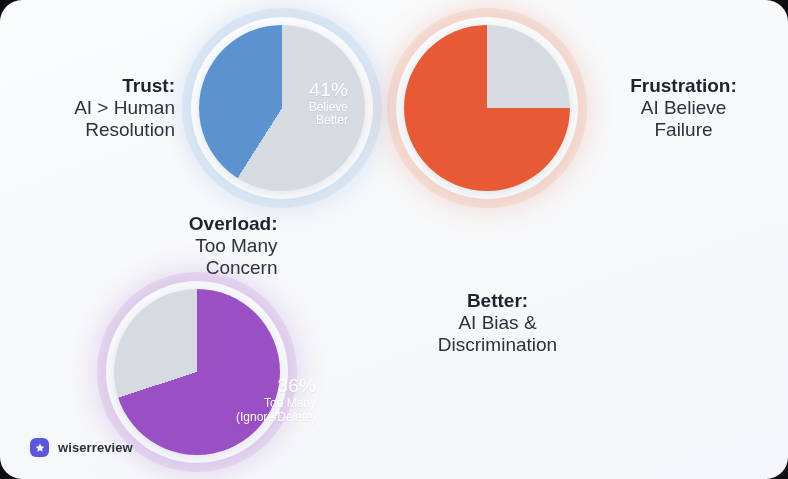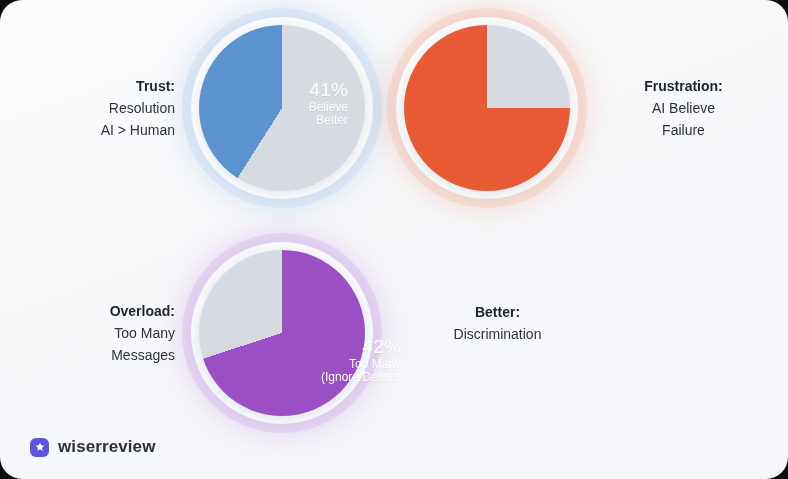--- a/index.html
+++ b/index.html
@@ -33,27 +33,27 @@
 
   .cell {
     position: absolute;
     display: flex;
     align-items: center;
   }
 
   
   .cell-tl { left: 0;    top: 0;    width: 394px; height: 215px; }
   .cell-tr { left: 394px; top: 0;   width: 394px; height: 215px; }
-  .cell-bl { left: 0;    top: 225px; width: 394px; height: 215px; }
+  .cell-bl { left: 0;    top: 213px; width: 394px; height: 215px; flex-direction: column; }
   .cell-br { left: 394px; top: 215px; width: 394px; height: 215px; }
 
   .label {
     width: 175px;
     color: #2c323c;
-    font-size: 14px;
+    font-size: 19px;
     line-height: 22px;
     flex: 0 0 auto;
   }
   .label-right { text-align: right; padding-right: 14px; }
   .label-left  { text-align: center;  padding-left: 16px; }
   .label .heading {
     font-weight: bold;
     color: #1e242e;
     display: block;
   }
@@ -124,38 +124,38 @@
   .brand-mark {
     width: 19px; height: 19px;
     border-radius: 6px;
     background: #5b55e0;
     display: flex;
     align-items: center;
     justify-content: center;
   }
   .brand-mark svg { display: block; }
   .brand-name {
-    font-size: 17px;
+    font-size: 13px;
     font-weight: bold;
     color: #2b303a;
     letter-spacing: 0.1px;
   }
 </style>
 </head>
 <body>
 
 <div id="card">
 
   <div class="grid">
 
     <div class="cell cell-tl">
       <div class="label label-right">
         <span class="heading">Trust:</span>
+        <span class="sub">AI &gt; Human</span>
         <span class="sub">Resolution</span>
-        <span class="sub">AI &gt; Human</span>
       </div>
       <div class="pie-wrap">
         <div class="glow glow-blue"></div>
         <div class="pie" id="pie-trust" style="background: conic-gradient(rgb(214, 218, 225) 0deg, rgb(214, 218, 225) 212.4deg, rgb(91, 146, 208) 212.4deg, rgb(91, 146, 208) 360deg);"></div>
         <div class="pie-text txt-tl">
           <div class="pie-pct">41%</div>
           <div class="pie-sub">Believe</div>
           <div class="pie-sub">Better</div>
         </div>
       </div>
@@ -170,36 +170,37 @@
         <span class="heading">Frustration:</span>
         <span class="sub">AI Believe</span>
         <span class="sub">Failure</span>
       </div>
     </div>
 
     <div class="cell cell-bl">
       <div class="label label-right">
         <span class="heading">Overload:</span>
         <span class="sub">Too Many</span>
-        <span class="sub">Messages</span>
+        <span class="sub">Concern</span>
       </div>
       <div class="pie-wrap">
         <div class="glow glow-purple"></div>
         <div class="pie" id="pie-overload" style="background: conic-gradient(rgb(155, 79, 196) 0deg, rgb(155, 79, 196) 252deg, rgb(214, 218, 225) 252deg, rgb(214, 218, 225) 360deg);"></div>
         <div class="pie-text txt-bl">
-          <div class="pie-pct">42%</div>
+          <div class="pie-pct">36%</div>
           <div class="pie-sub">Too Many</div>
           <div class="pie-sub">(Ignore/Delete)</div>
         </div>
       </div>
     </div>
 
     <div class="cell cell-br">
       <div class="label label-left">
         <span class="heading">Better:</span>
+        <span class="sub">AI Bias &amp;</span>
         <span class="sub">Discrimination</span>
       </div>
     </div>
 
   </div>
 
   <div class="brand">
     <span class="brand-mark">
       <svg width="12" height="12" viewBox="0 0 24 24" aria-hidden="true">
         <path fill="#ffffff" d="M12 3.2l2.6 5.5 6 .8-4.4 4.1 1.1 5.9L12 16.7 6.7 19.5l1.1-5.9L3.4 9.5l6-.8z"></path>

